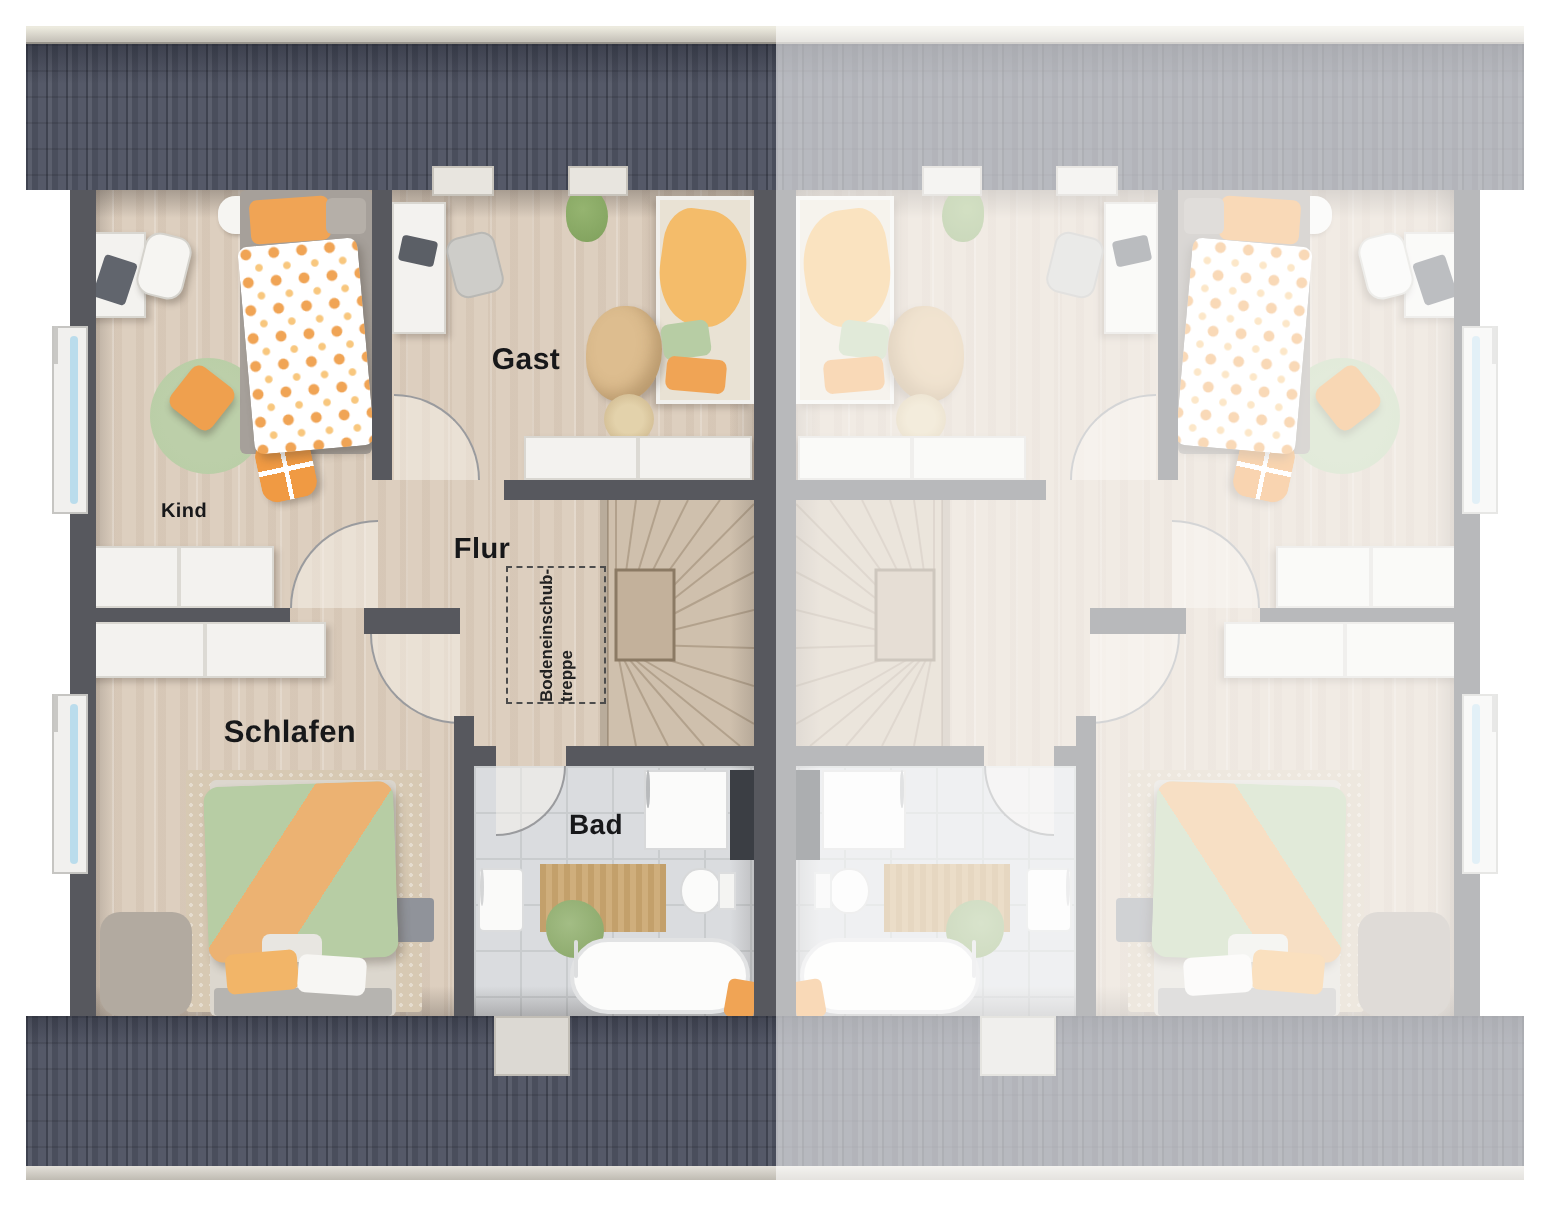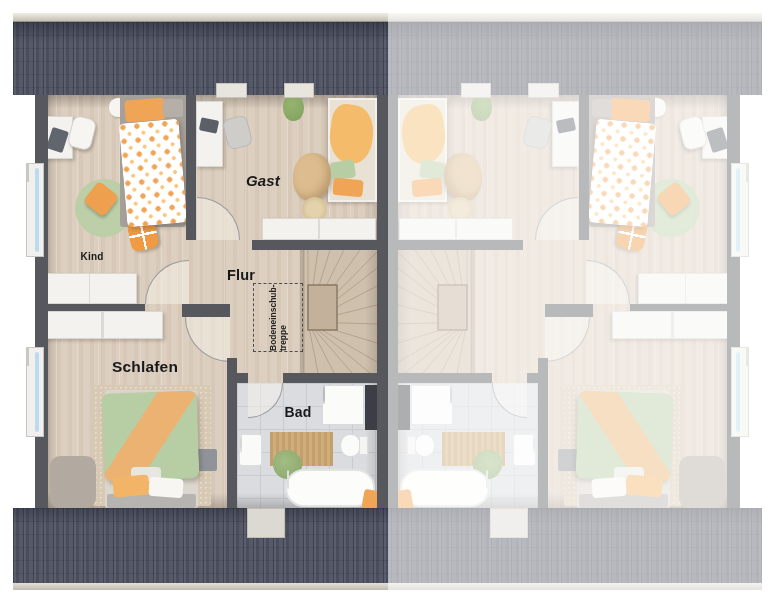--- a/index.html
+++ b/index.html
@@ -90,21 +90,21 @@
   .win::after{content:"";left:2px;right:2px;top:50%;height:3px;background:#e2e1de;border:1px solid #c9c8c5;}
   .dormer{top:70px;height:15px;background:#e8e5df;border:1px solid #c8c4bc;z-index:12;}
   .dormer::after{content:"";left:2px;right:2px;bottom:1px;height:5px;background:var(--sill-wood,#c79e63);}
   .dormer-a{left:203px;width:31px;}
   .dormer-b{left:271px;width:30px;}
 
   
   .room-label{transform:translate(-50%,-50%);color:#17181a;font-weight:700;white-space:nowrap;
     z-index:40;letter-spacing:0.2px;}
   .lbl-kind{left:79px;top:243px;font-size:10px;}
-  .lbl-gast{left:250px;top:167px;font-size:15px;font-style:italic;}
+  .lbl-gast{left:250px;top:167px;font-size:15px;}
   .lbl-flur{left:213px;top:262px;font-size:14.5px;padding-left:30px;}
   .lbl-schlafen{left:132px;top:354px;font-size:15.5px;}
   .lbl-bad{left:285px;top:399px;font-size:14px;}
   .annotation{left:240px;top:270px;width:50px;height:69px;border:1px dashed #4c4c4c;z-index:40;}
   .annotation-inner{left:50%;top:50%;width:66px;transform:translate(-50%,-50%) rotate(-90deg);
     font-size:8.5px;font-weight:700;color:#222;line-height:1.2;white-space:nowrap;}
   .annotation-inner span{position:static;display:block;}
 
   
   .fw{background:#f3f2ef;border:1px solid #d9d7d1;box-shadow:2px 2px 3px rgba(70,60,50,0.25);z-index:8;}

